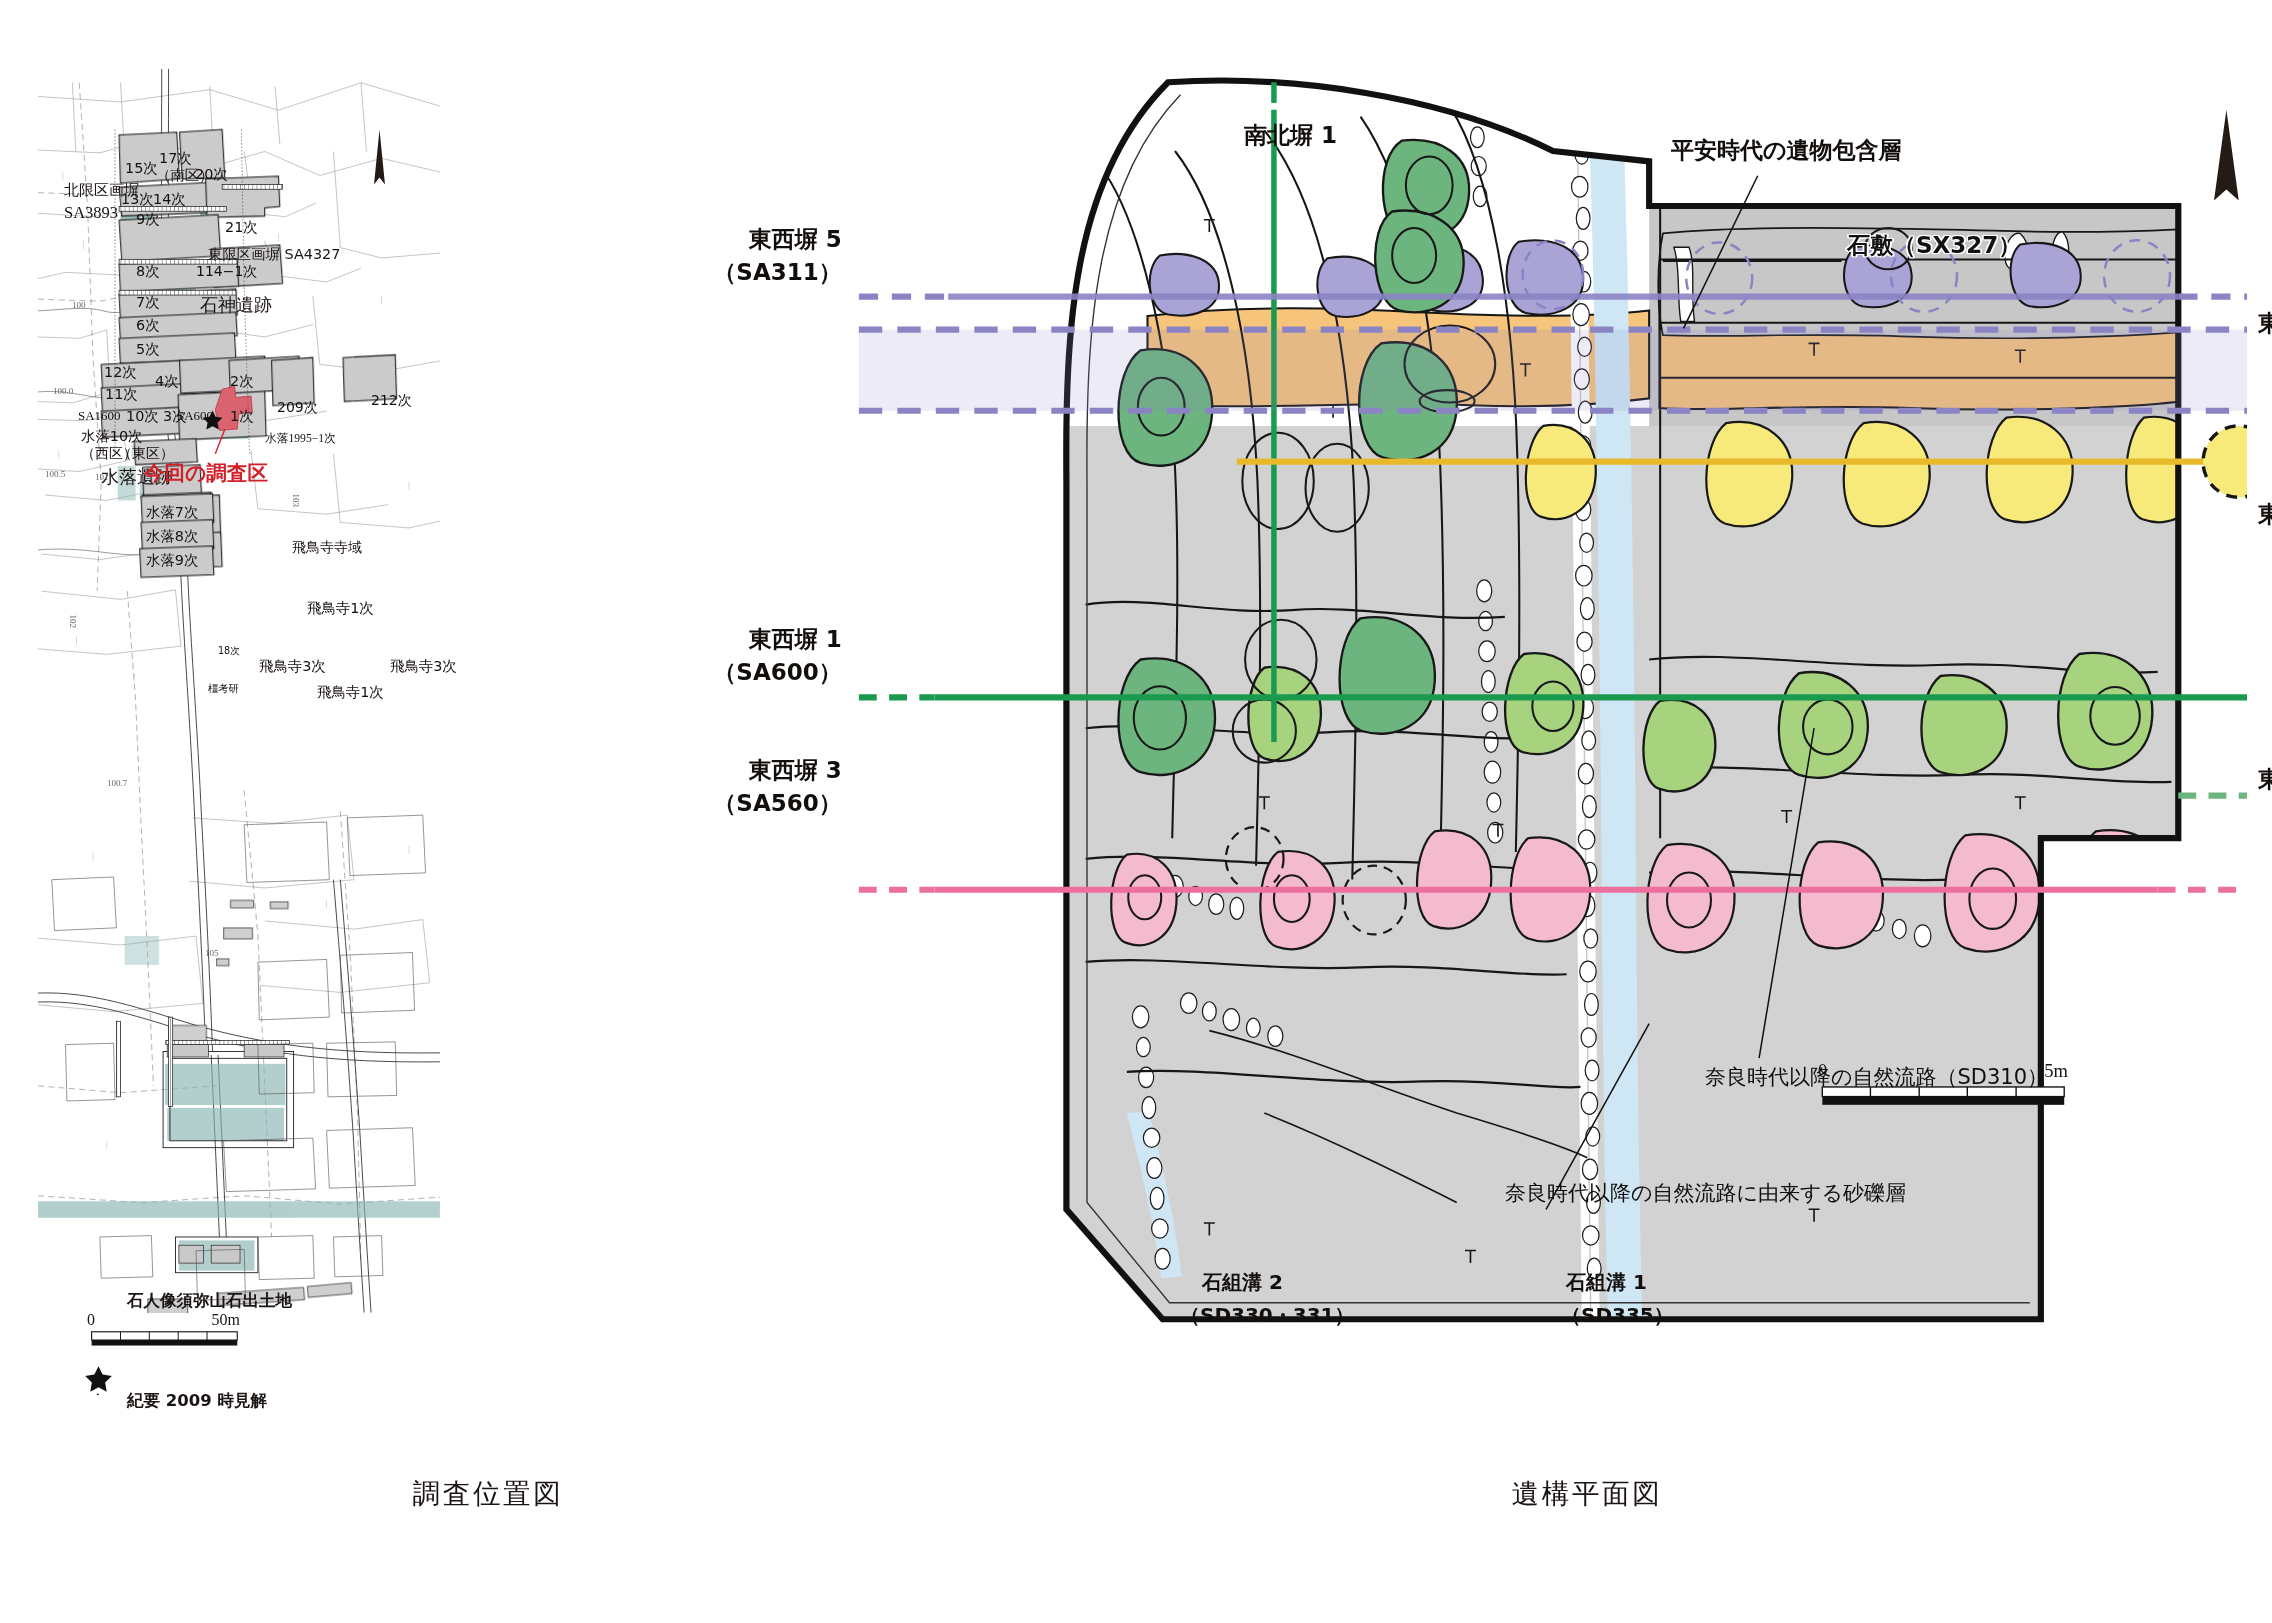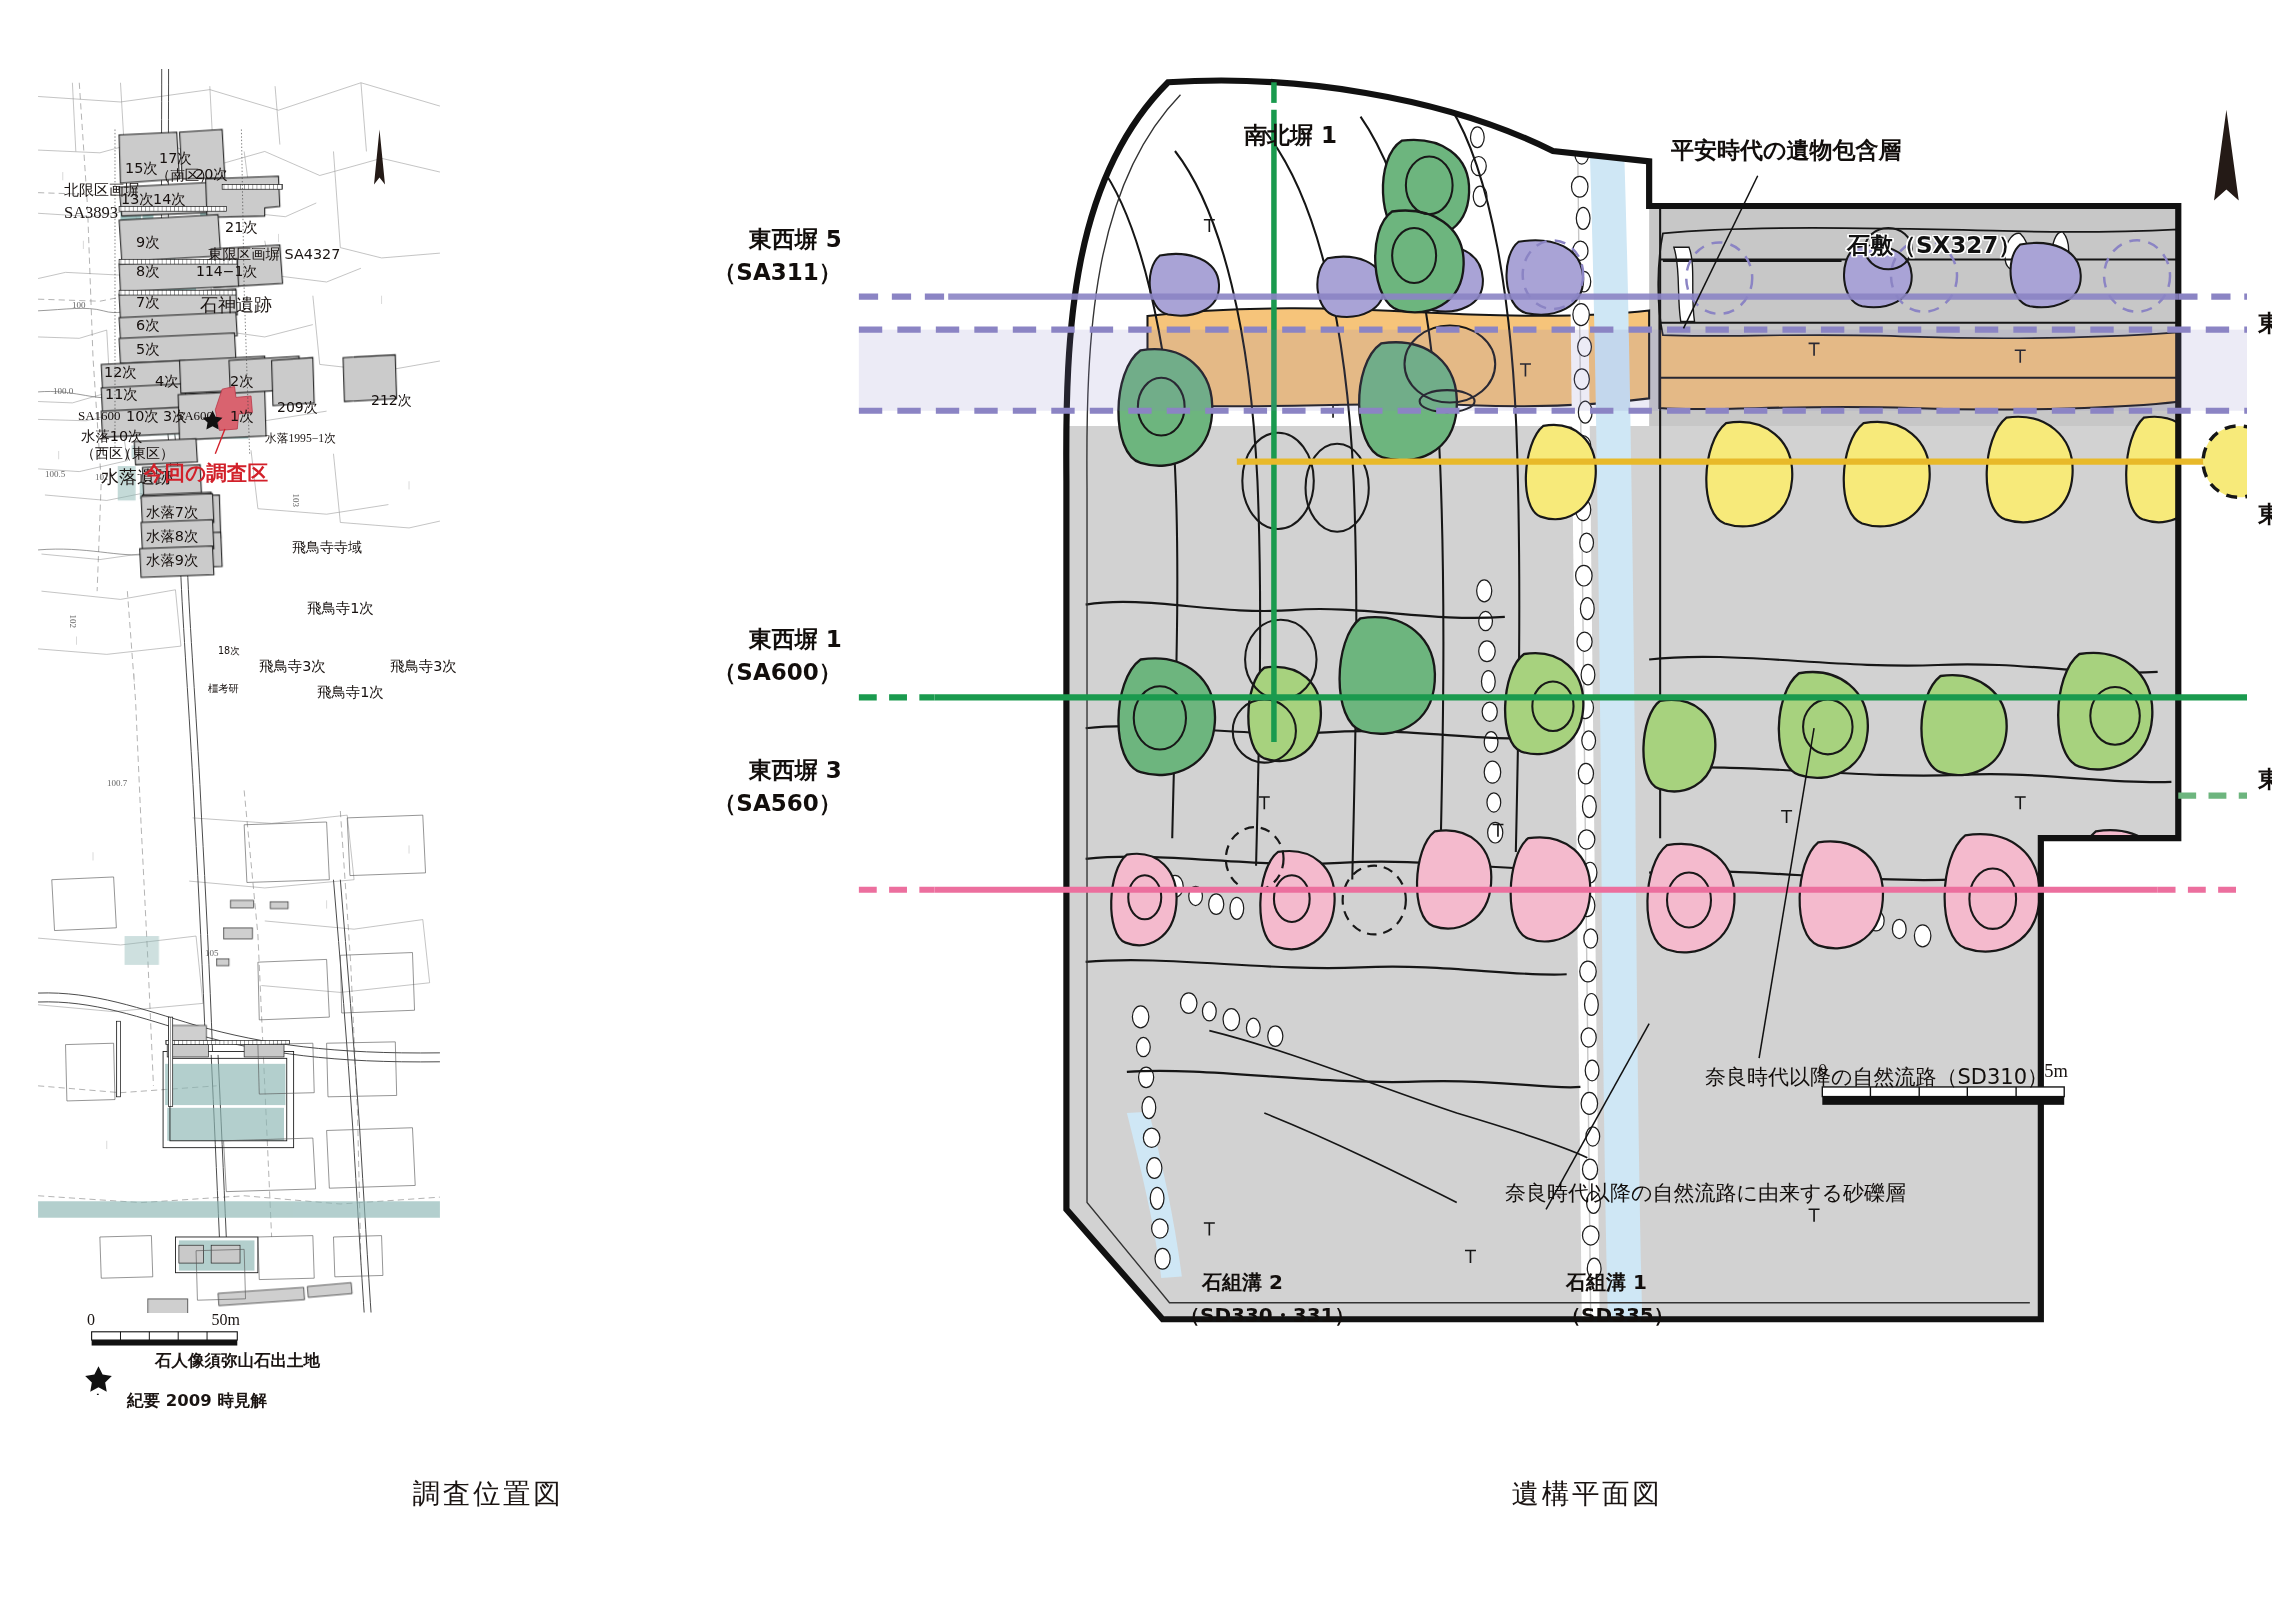--- a/index.html
+++ b/index.html
@@ -293,21 +293,21 @@
   <div class="lbl jpn" style="left:227px;top:363px;font-size:11.7px;">水落1995−1次</div>
 
   <div class="lbl exc-label" style="left:121px;top:81px;">17次</div>
   <div class="lbl exc-label" style="left:118px;top:98px;">（南区）</div>
   <div class="lbl exc-label" style="left:87px;top:91px;">15次</div>
   <div class="lbl exc-label" style="left:157px;top:97px;">20次</div>
   <div class="lbl exc-label" style="left:83px;top:122px;">13次</div>
   <div class="lbl exc-label" style="left:115px;top:122px;">14次</div>
   <div class="lbl exc-label" style="left:187px;top:150px;">21次</div>
   <div class="lbl exc-label-s" style="left:158px;top:194px;">114−1次</div>
-  <div class="lbl exc-label" style="left:98px;top:165px;">9次</div>
+  <div class="lbl exc-label" style="left:98px;top:142px;">9次</div>
   <div class="lbl exc-label" style="left:98px;top:194px;">8次</div>
   <div class="lbl exc-label" style="left:98px;top:225px;">7次</div>
   <div class="lbl exc-label" style="left:98px;top:248px;">6次</div>
   <div class="lbl exc-label" style="left:98px;top:272px;">5次</div>
   <div class="lbl exc-label" style="left:66px;top:295px;">12次</div>
   <div class="lbl exc-label" style="left:67px;top:317px;">11次</div>
   <div class="lbl exc-label" style="left:88px;top:339px;">10次</div>
   <div class="lbl sa-label" style="left:40px;top:339px;font-size:13px;">SA1600</div>
   <div class="lbl exc-label" style="left:117px;top:304px;">4次</div>
   <div class="lbl exc-label" style="left:117px;top:339px;padding-left:8px;">3次</div>
@@ -336,21 +336,21 @@
   <div class="lbl ser" style="left:6.9px;top:400px;font-size:9px;color:#666;">100.5</div>
   <div class="lbl ser" style="left:57px;top:403px;font-size:9px;color:#666;">101</div>
   <div class="lbl ser" style="left:251px;top:426px;font-size:9px;color:#666;transform:rotate(90deg);">103</div>
   <div class="lbl ser" style="left:167px;top:879px;font-size:9px;color:#666;">105</div>
   <div class="lbl ser" style="left:69px;top:709px;font-size:9px;color:#666;">100.7</div>
   <div class="lbl ser" style="left:27.5px;top:547px;font-size:9px;color:#666;transform:rotate(90deg);">102</div>
 
   <div class="lbl scale-num" style="left:49px;top:1242px;">0</div>
   <div class="lbl scale-num rgt" style="left:202px;top:1242px;">50m</div>
 
-  <div class="lbl legend-txt" style="left:89px;top:1282px;margin-left:28px;">石人像須弥山石出土地</div>
+  <div class="lbl legend-txt" style="left:89px;top:1222px;">石人像須弥山石出土地</div>
   <div class="lbl legend-txt" style="left:89px;top:1322px;">紀要 2009 時見解</div>
 
 </div>
 
 <div id="right-panel">
 
   <svg id="rightmap" viewBox="0 0 2030 1960">
     <defs>
       <clipPath id="trenchclip">
         <path d="M450 45 C 700 45, 880 85, 960 140 L 960 140 L1700 140 L1700 170

